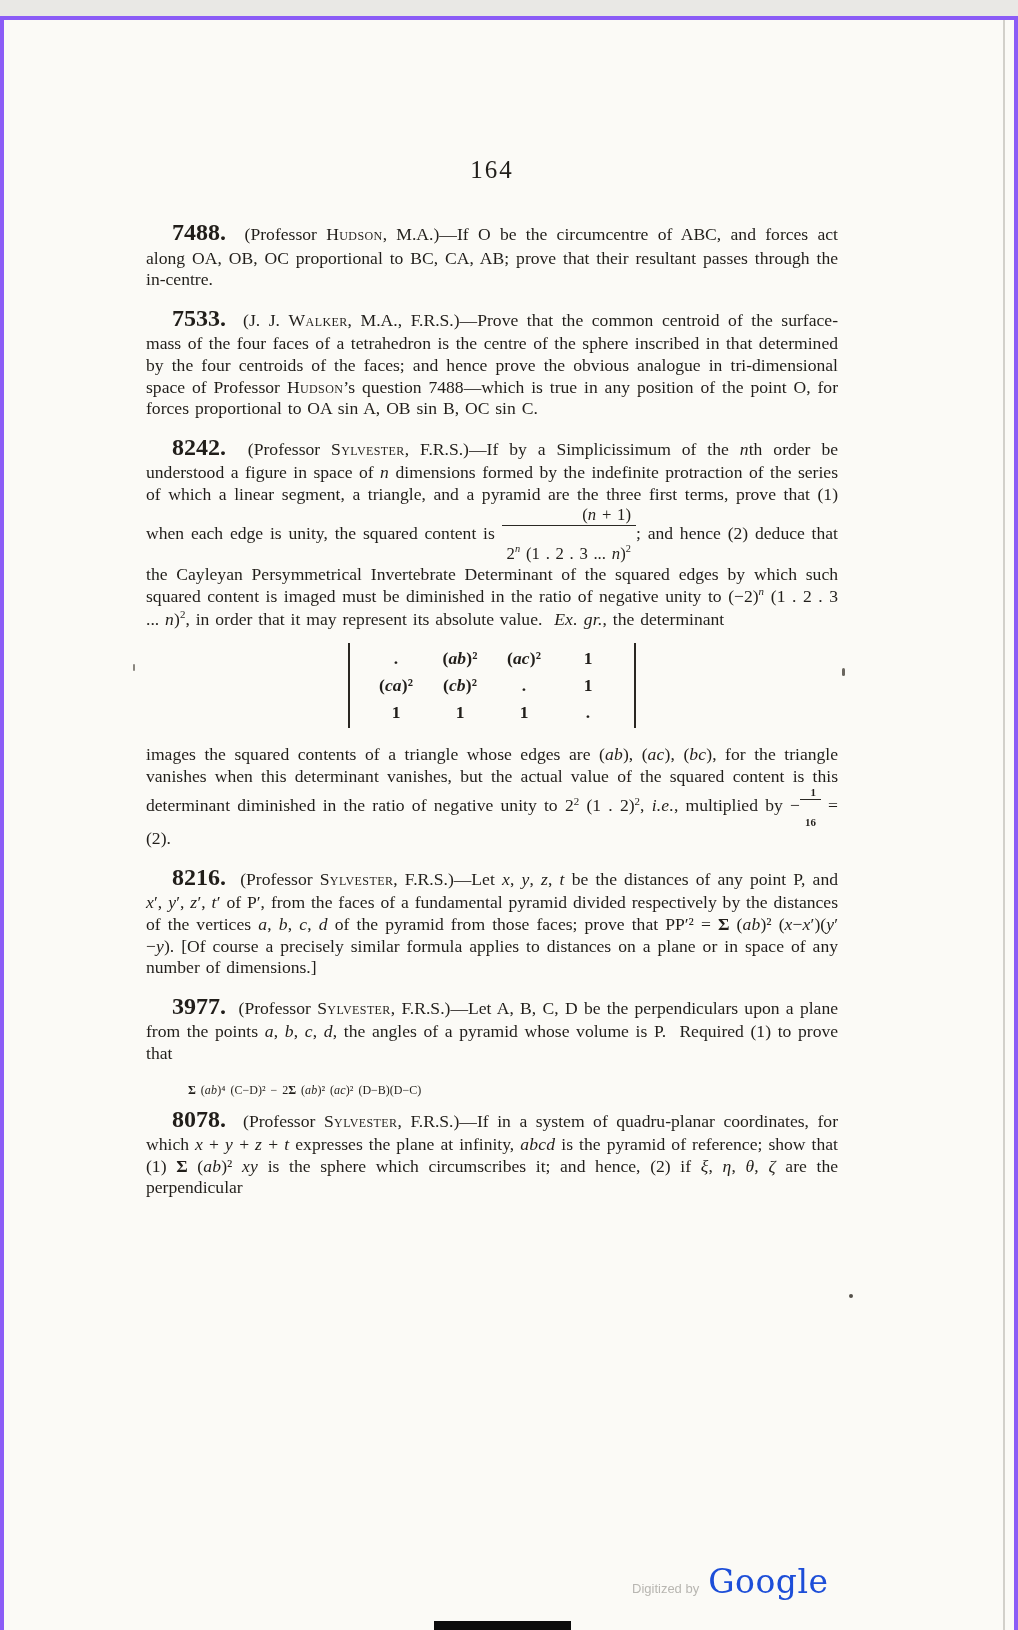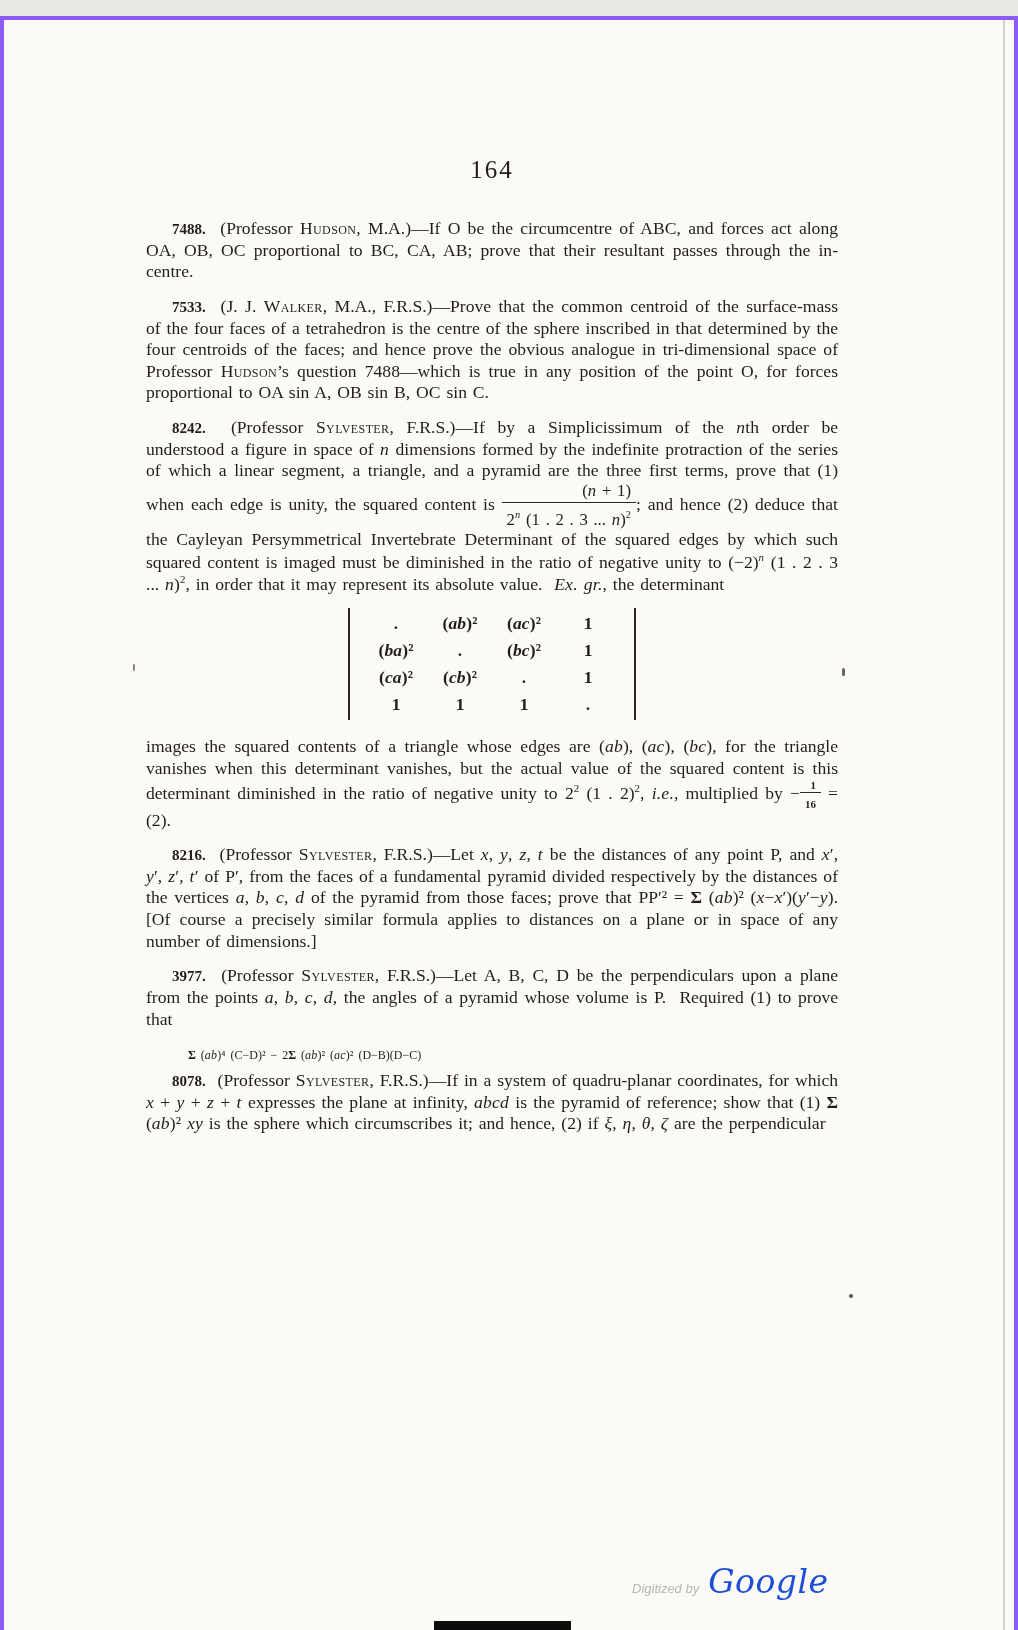--- a/index.html
+++ b/index.html
@@ -10,36 +10,36 @@
     background:#fbfaf6; border:4px solid #8b5cf6; overflow:hidden;
     color:#211e1a; font-family:"Liberation Serif","DejaVu Serif",serif;margin-top:16px;
   }
   .content { position:absolute; left:142px; top:136px; width:692px; }
   .page-number { text-align:center; font-size:25px; letter-spacing:2px; margin:0 0 34px 0; }
   .content p.para {
     margin:0 0 13px 0; font-size:17.6px; line-height:1.23;
     text-align:justify; text-indent:26px; word-spacing:1.5px;
   }
   p.para.noindent { text-indent:0; }
-  .qnum { font-weight:700; font-size:15px; }
+  .qnum { font-weight:700; font-size:24px; }
   .sc { font-variant:small-caps; letter-spacing:0.4px; }
   sup { font-size:0.62em; }
   i { letter-spacing:0.2px; }
   .frac { display:inline-block; vertical-align:middle; text-align:center; line-height:1.12; font-size:0.95em; text-indent:0; }
   .frac .fnum { display:block; padding:0 5px 1px;text-align:right; }
-  .frac .fden { display:block; border-top:1.3px solid #2a2824; padding:6px 5px 0;text-align:right; }
+  .frac .fden { display:block; border-top:1.3px solid #2a2824; padding:17px 5px 0;text-align:right; }
   .frac.fsmall { font-size:0.62em; line-height:1.0; font-weight:700; }
   .det-wrap { display:flex; justify-content:center; align-items:stretch; margin:6px 0 16px 0; }
   .det-bar { width:1.6px; background:#2a2722; }
   .det-table { border-collapse:collapse; margin:2px 14px; }
   .det-table td { min-width:64px; text-align:center; font-size:17.5px; line-height:27px; padding:0 8px; font-weight:600; }
   .eqline { font-size:12px; line-height:25px; word-spacing:2px; }
   .eq1 { margin:3px 0 2px 42px; }
   .eq2 { margin:0 0 13px 96px; }
-  .watermark { position:absolute; left:628px; top:1542px; display:flex; align-items:baseline;font-style:italic; }
+  .watermark { position:absolute; left:628px; top:1542px; display:flex; align-items:baseline; }
   .wm-prefix { font-size:13px; color:#b8b6b1; font-family:"Liberation Sans","DejaVu Sans",sans-serif; }
   .wm-logo { font-size:33px; color:#1d4ed8; font-family:"DejaVu Serif",serif; margin-left:9px; letter-spacing:0.5px; }
   .scan-bar { position:absolute; left:430px; top:1601px; width:137px; height:23px; background:#0c0c0c; }
   .speck { position:absolute; background:#555; border-radius:50%; }
   .speck-a { left:838px; top:648px; width:3px; height:8px; border-radius:2px; background:#6a665f; }
   .speck-b { left:845px; top:1274px; width:4px; height:4px; background:#54504a; }
   .speck-c { left:129px; top:644px; width:2px; height:7px; border-radius:1px; background:#8a867f; }
   .edge-line { position:absolute; right:9px; top:0; width:2px; height:100%; background:#d2d0ca; }
 </style>
 </head>
@@ -57,26 +57,20 @@
     <p class="para"><b class="qnum">8242.</b>&nbsp; (Professor <span class="sc">Sylvester</span>, F.R.S.)—If by a Simplicissimum of the <i>n</i>th order be understood a figure in space of <i>n</i> dimensions formed by the indefinite protraction of the series of which a linear segment, a triangle, and a pyramid are the three first terms, prove that (1) when each edge is unity, the squared content is <span class="frac"><span class="fnum">(<i>n</i> + 1)</span><span class="fden">2<sup><i>n</i></sup> (1 . 2 . 3 ... <i>n</i>)<sup>2</sup></span></span>; and hence (2) deduce that the Cayleyan Persymmetrical Invertebrate Determinant of the squared edges by which such squared content is imaged must be diminished in the ratio of negative unity to (−2)<sup><i>n</i></sup> (1 . 2 . 3 ... <i>n</i>)<sup>2</sup>, in order that it may represent its absolute value.&nbsp; <i>Ex. gr.</i>, the determinant</p>
 
     <div class="det-wrap">
       <div class="det-bar"></div>
       <table class="det-table">
         <tbody>
             <tr>
               <td>.</td>
               <td>(<i>ab</i>)²</td>
               <td>(<i>ac</i>)²</td>
-              <td>1</td>
-            </tr>
-            <tr>
-              <td>(<i>ba</i>)²</td>
-              <td>.</td>
-              <td>(<i>bc</i>)²</td>
               <td>1</td>
             </tr>
             <tr>
               <td>(<i>ca</i>)²</td>
               <td>(<i>cb</i>)²</td>
               <td>.</td>
               <td>1</td>
             </tr>
             <tr>
               <td>1</td>

